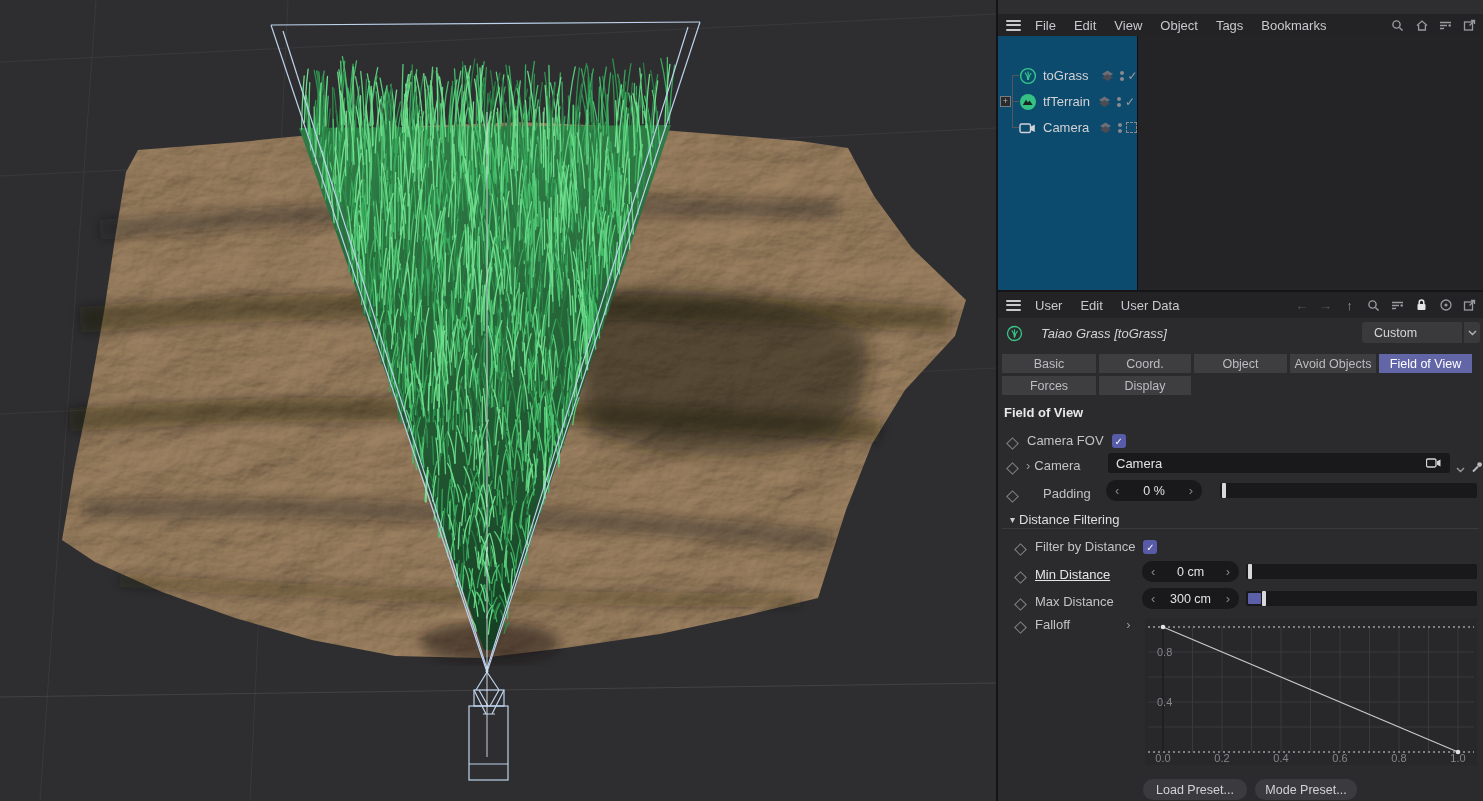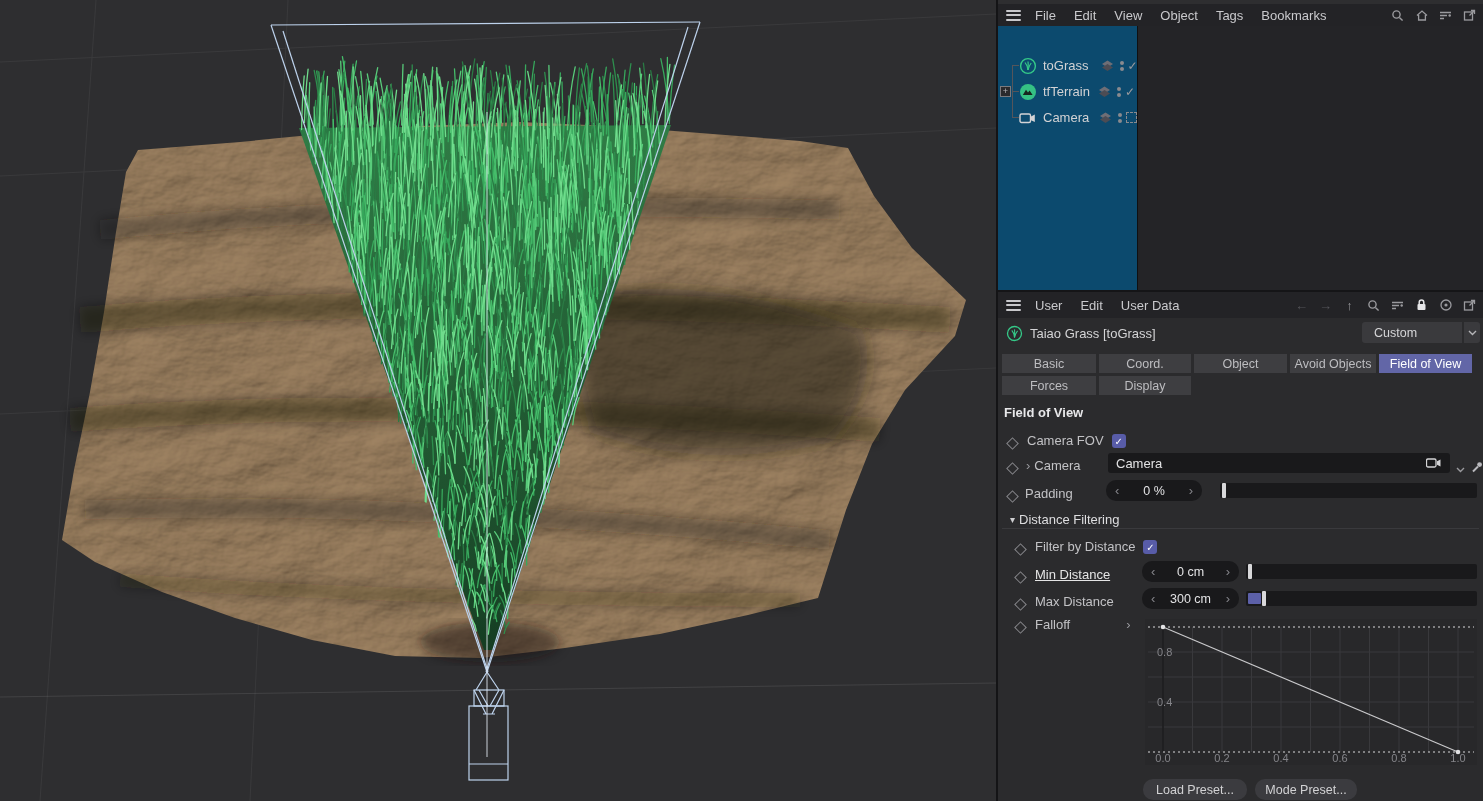--- a/index.html
+++ b/index.html
@@ -10,39 +10,39 @@
   .abs{position:absolute;}
   .menubar{position:absolute;left:0;right:0;display:flex;align-items:center;
            background:#232326;font-size:13px;color:#c9c9cc;}
   .mi{padding:0 9px;white-space:nowrap;}
   .burger{width:15px;margin:0 5px 0 8px;display:flex;flex-direction:column;gap:2.5px;}
   .burger i{height:2px;background:#c9c9cc;border-radius:1px;}
   .tool-icons{position:absolute;right:6px;top:0;bottom:0;display:flex;align-items:center;gap:9px;}
   .tico{width:15px;height:15px;display:flex;align-items:center;justify-content:center;color:#9a9a9e;font-size:13px;}
   .dim{color:#55555a;}
   
-  #om{position:absolute;left:998px;top:4px;width:485px;height:290px;background:#1d1d20;}
+  #om{position:absolute;left:998px;top:14px;width:485px;height:290px;background:#1d1d20;}
   #om .menubar{top:0;height:22px;}
   .om-list{position:absolute;left:0;top:22px;right:0;bottom:4px;background:#0c4a6e;}
   .om-rightcol{position:absolute;left:139px;top:0;right:0;bottom:0;background:#242427;border-left:1px solid #101012;}
   .om-row{position:absolute;left:0;height:23px;display:flex;align-items:center;}
   .tree-v{position:absolute;left:14px;top:39px;width:1px;height:53px;background:#55555a;}
   .tree-stub{position:absolute;left:14px;width:7px;height:1px;background:#55555a;}
   .obj-label{font-size:13px;color:#d2d2d4;margin-left:6px;}
   .expand-box{position:absolute;left:2px;width:9px;height:9px;border:1px solid #7a7a7e;color:#b5b5b8;
               font-size:9px;line-height:8px;text-align:center;background:#2a2a2d;}
   .vis-dots{display:flex;flex-direction:column;gap:2px;margin-left:6px;}
   .vis-dots i{width:4px;height:4px;border-radius:50%;background:#8a8a8e;}
   .state-check{color:#9a9a9e;font-size:12px;margin-left:4px;}
   .dash-box{width:9px;height:9px;border:1px dashed #8a8a8e;margin-left:4px;}
   
   #am{position:absolute;left:998px;top:290px;width:485px;height:511px;background:#2b2b2d;border-top:2px solid #151517;}
   #am .menubar{top:0;height:26px;}
   .am-title{position:absolute;left:0;top:30px;right:0;height:22px;display:flex;align-items:center;}
-  .am-title .name{font-size:13px;color:#d4d4d6;margin-left:7px;}
+  .am-title .name{font-size:13px;color:#d4d4d6;margin-left:18px;font-style:italic;}
   .preset{position:absolute;right:21px;top:0;width:88px;height:21px;background:#3a3a3d;border-radius:3px 0 0 3px;
           display:flex;align-items:center;padding-left:12px;font-size:12.5px;color:#d6d6d8;}
   .preset-chev{position:absolute;right:3px;top:0;width:16px;height:21px;background:#3a3a3d;border-radius:0 3px 3px 0;
           display:flex;align-items:center;justify-content:center;}
   .tab{position:absolute;height:19px;background:#3e3e41;color:#bdbdc0;font-size:12.5px;
        display:flex;align-items:center;justify-content:center;}
   .tab.active{background:#6266a7;color:#fff;}
   .heading{position:absolute;font-size:13px;font-weight:bold;color:#e8e8ea;}
   .prow{position:absolute;display:flex;align-items:flex-end;font-size:13px;color:#c2c2c5;}
   .diamond{width:7px;height:7px;border:1px solid #86868a;transform:rotate(45deg);flex:0 0 auto;}
@@ -347,21 +347,21 @@
       <span style="position:absolute;left:463px">
         <svg width="13" height="13">
             <path d="M2,11.5 L7,6.5" stroke="#b9b9bd" stroke-width="2"></path>
             <circle cx="8.6" cy="4.6" r="2.4" fill="#b9b9bd"></circle>
           </svg>
         </span>
     </div>
 
     <div class="prow" style="left:10px;top:188px;height:21px;right:6px">
       <span class="diamond"></span>
-      <span style="margin-left:8px">Padding</span>
+      <span style="margin-left:26px">Padding</span>
       <div class="spin" style="position:absolute;left:98px;width:78px">
         <span class="arr">‹</span>
         <span>0 %</span>
         <span class="arr">›</span>
       </div>
       <div class="slider" style="left:212px;right:0;top:3px">
         <span class="handle" style="left:2px"></span>
       </div>
     </div>
 

